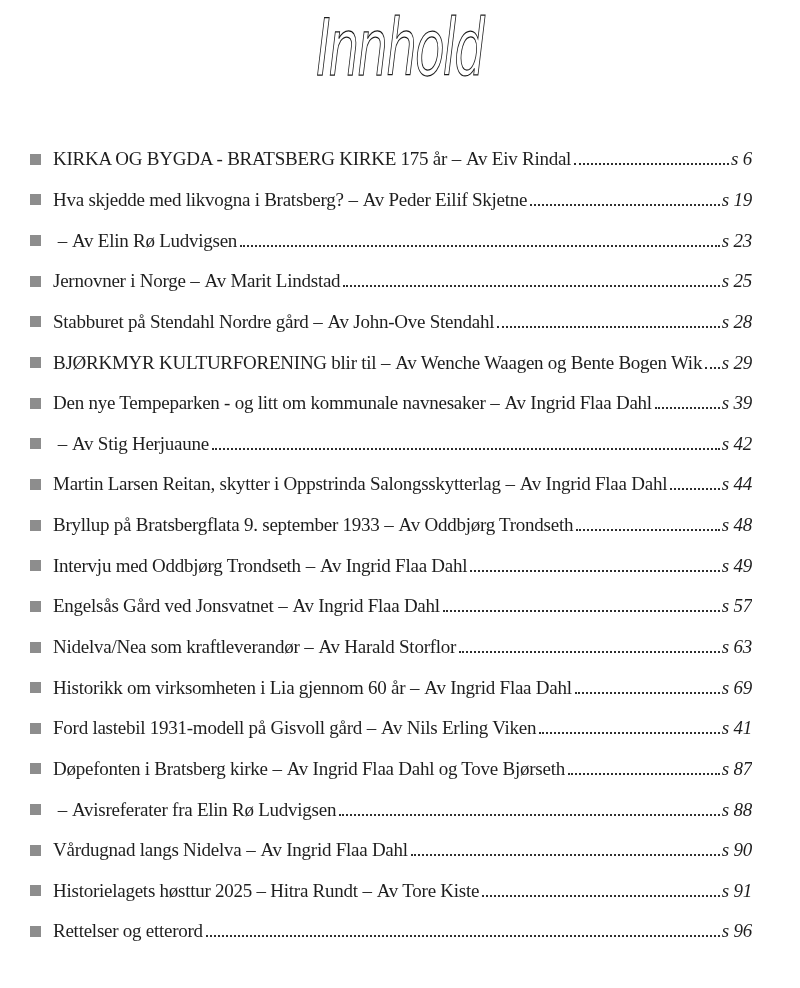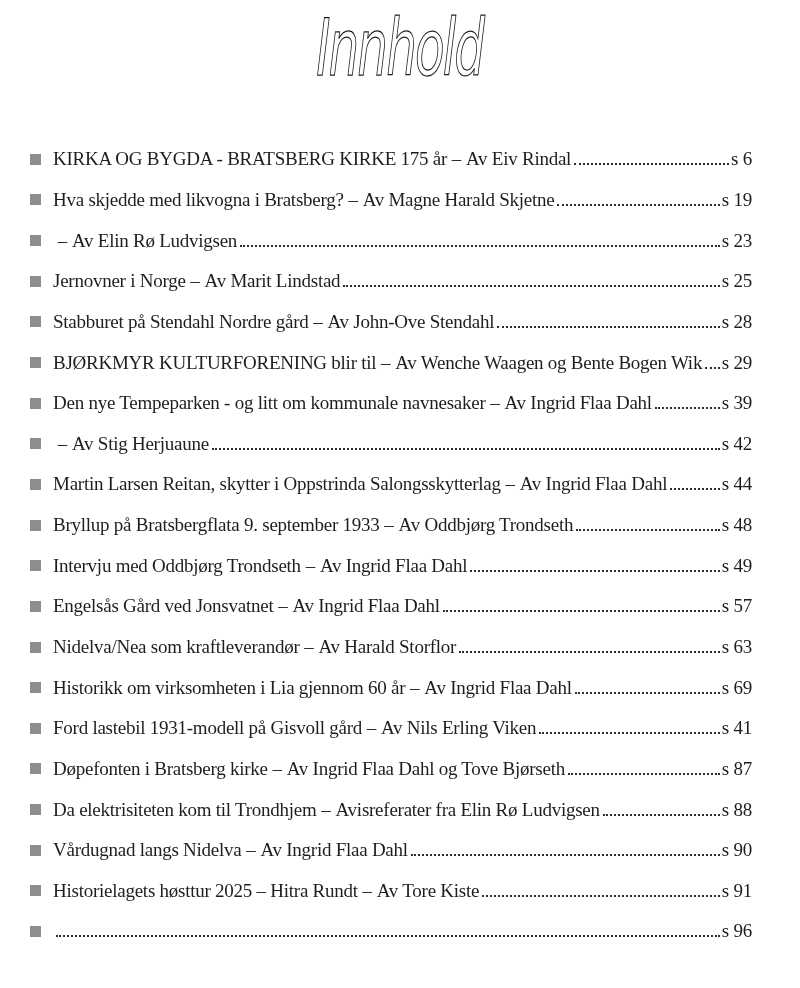--- a/index.html
+++ b/index.html
@@ -89,20 +89,21 @@
     min-width: 6px;
     align-self: baseline;
     height: 4px;
     border-bottom: 2px dotted #2e2e2e;
     margin: 0 2px 0 3px;
   }
   .p {
     white-space: nowrap;
     font-size: 19px;
     letter-spacing: -0.25px;
+    font-style: italic;
   }
 </style>
 </head>
 <body>
 
 <div class="title-wrap">
   <div class="page-title">Innhold</div>
 </div>
 
 <div class="toc" id="toc">
@@ -114,21 +115,21 @@
       <span class="a">Av Eiv Rindal</span>
       <span class="leader"></span>
       <span class="p">s 6</span>
     </span>
   </div>
     <div class="row">
     <span class="bullet"></span>
     <span class="line">
       <span class="t">Hva skjedde med likvogna i Bratsberg?</span>
       <span class="dash"> – </span>
-      <span class="a">Av Magne Harald Skjetne</span>
+      <span class="a">Av Peder Eilif Skjetne</span>
       <span class="leader"></span>
       <span class="p">s 19</span>
     </span>
   </div>
     <div class="row">
     <span class="bullet"></span>
     <span class="line">
       <span class="dash"> – </span>
       <span class="a">Av Elin Rø Ludvigsen</span>
       <span class="leader"></span>
@@ -260,21 +261,20 @@
       <span class="t">Døpefonten i Bratsberg kirke</span>
       <span class="dash"> – </span>
       <span class="a">Av Ingrid Flaa Dahl og Tove Bjørseth</span>
       <span class="leader"></span>
       <span class="p">s 87</span>
     </span>
   </div>
     <div class="row">
     <span class="bullet"></span>
     <span class="line">
-      <span class="t">Da elektrisiteten kom til Trondhjem</span>
       <span class="dash"> – </span>
       <span class="a">Avisreferater fra Elin Rø Ludvigsen</span>
       <span class="leader"></span>
       <span class="p">s 88</span>
     </span>
   </div>
     <div class="row">
     <span class="bullet"></span>
     <span class="line">
       <span class="t">Vårdugnad langs Nidelva</span>
@@ -290,18 +290,19 @@
       <span class="t">Historielagets høsttur 2025 – Hitra Rundt</span>
       <span class="dash"> – </span>
       <span class="a">Av Tore Kiste</span>
       <span class="leader"></span>
       <span class="p">s 91</span>
     </span>
   </div>
     <div class="row">
     <span class="bullet"></span>
     <span class="line">
+      <span class="t">Rettelser og etterord</span>
 
       <span class="leader"></span>
       <span class="p">s 96</span>
     </span>
   </div>
   </div>
 
 </body></html>

